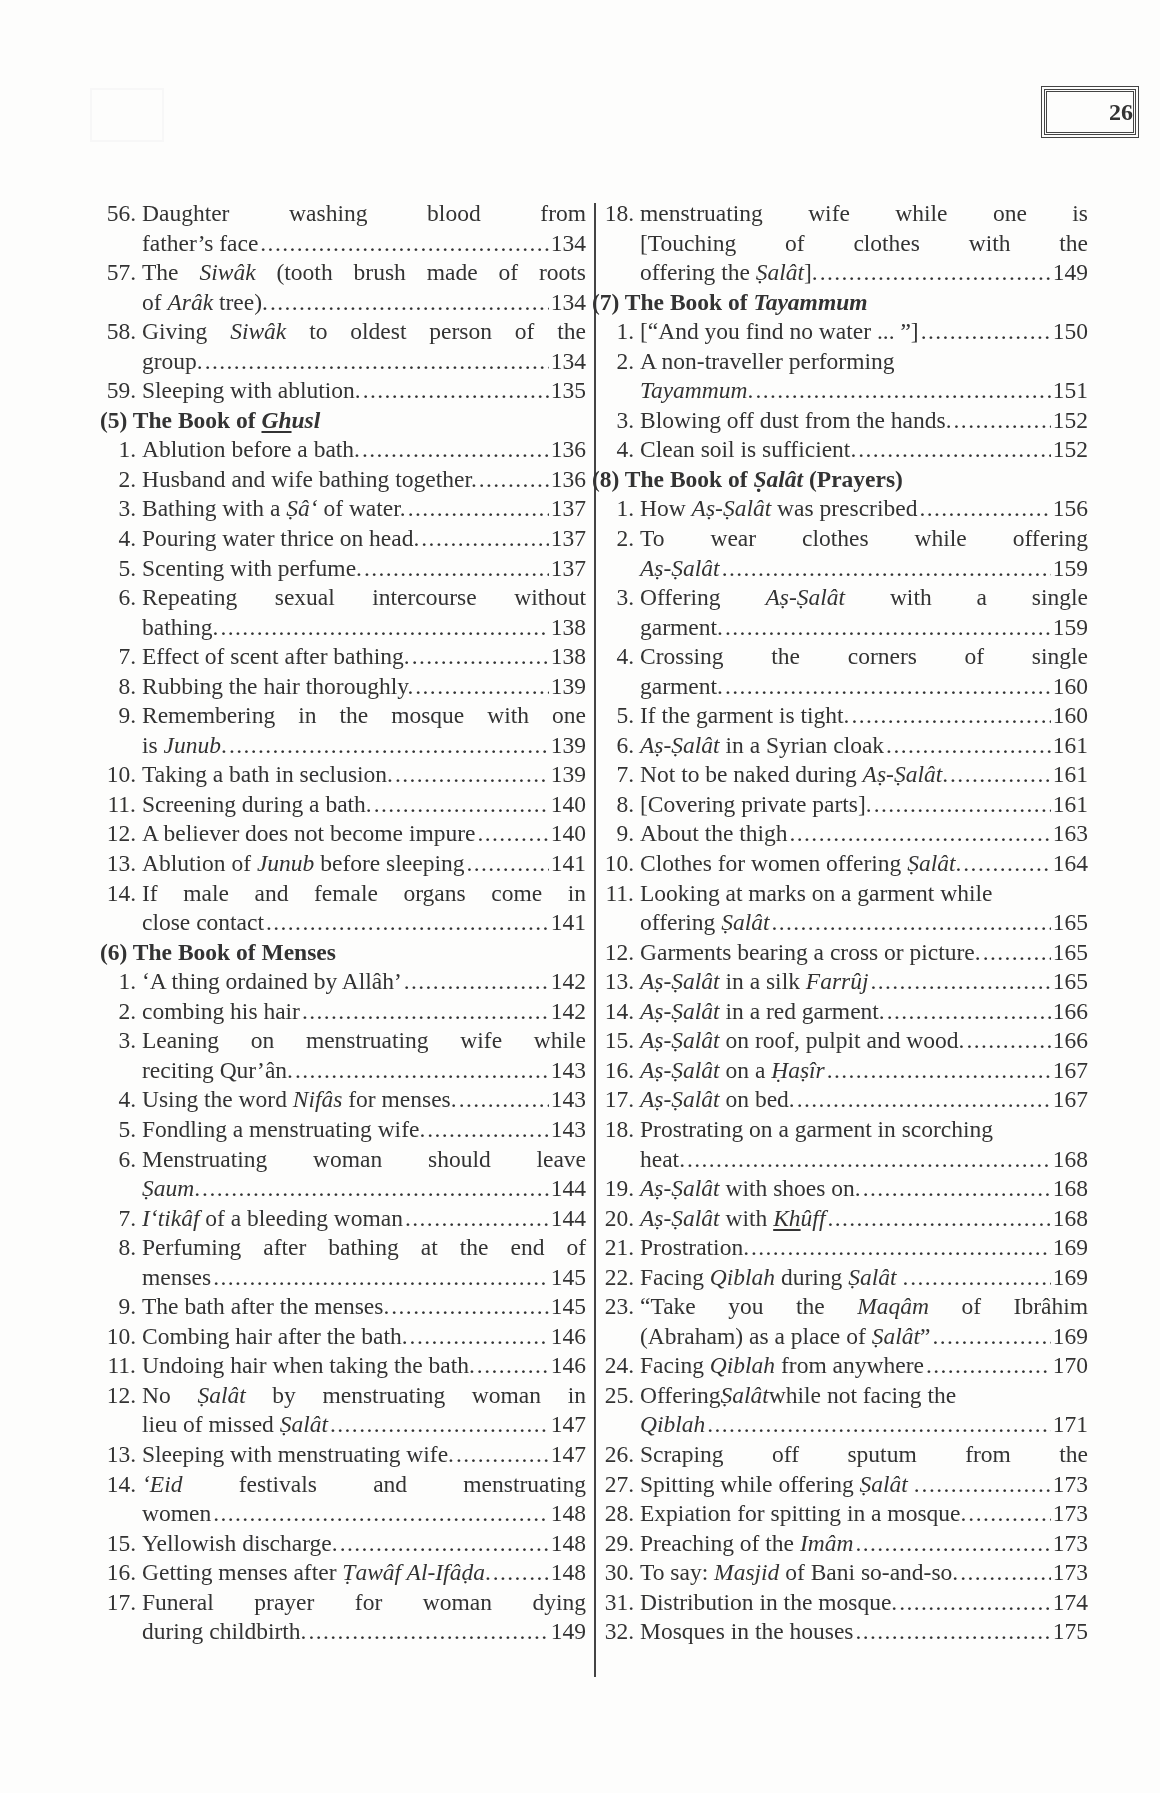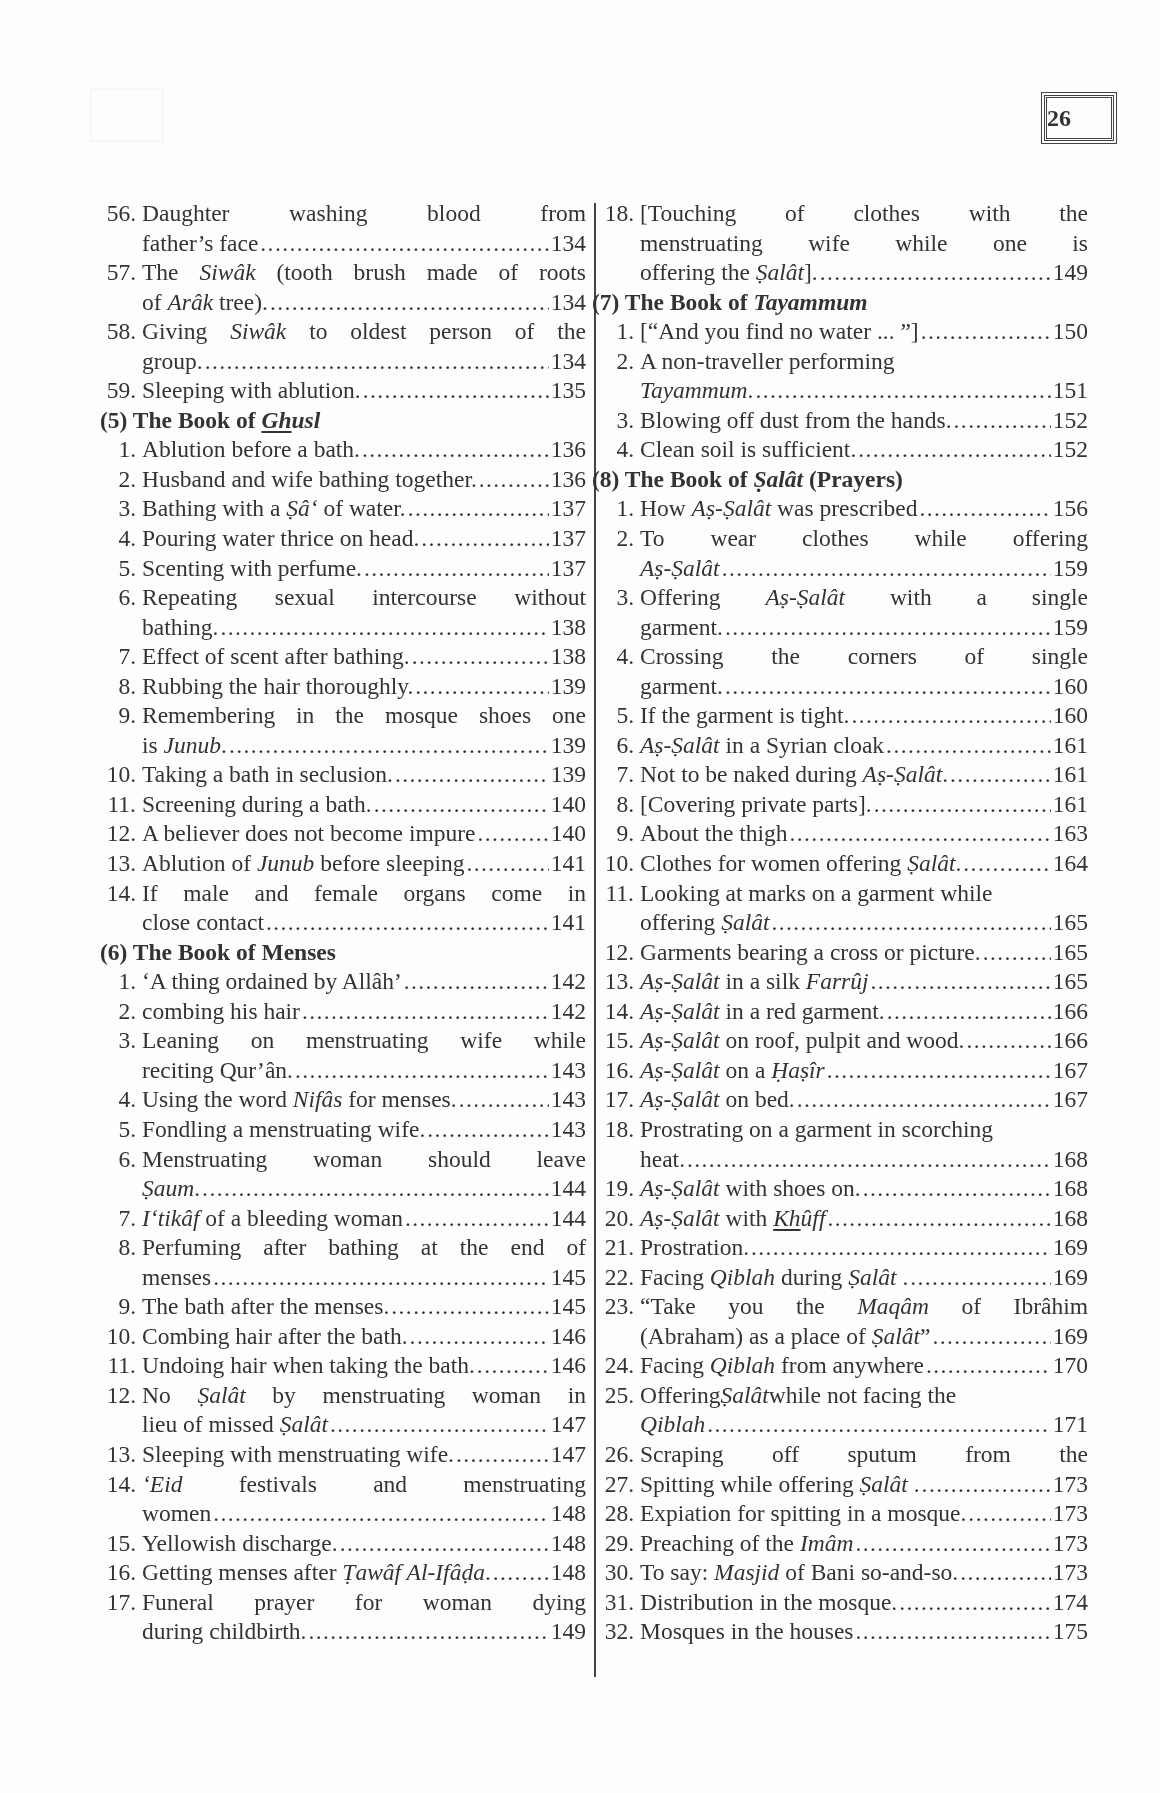--- a/index.html
+++ b/index.html
@@ -5,26 +5,26 @@
   html, body { margin: 0; padding: 0; }
   body {
     width: 1160px; height: 1793px;
     background: #fdfdfc;
     font-family: "Liberation Serif", "DejaVu Serif", serif;
     color: #333;
     position: relative;
     overflow: hidden;
   }
   .page-num-box {
-    position: absolute; left: 1044px; top: 95px;
-    width: 70px; height: 46px;
+    position: absolute; left: 1044px; top: 89px;
+    width: 92px; height: 46px;
     border: 3px double #444;
     outline: 1px solid #444; outline-offset: 2px;
     box-sizing: border-box;
-    display: flex; align-items: center; justify-content: flex-start;
+    display: flex; align-items: center; justify-content: flex-end;
     font-weight: bold; font-size: 24px; color: #333;
   }
   .ghost-box {
     position: absolute; left: 90px; top: 88px; width: 70px; height: 50px;
     border: 2px solid #f3f3f3; opacity: 0.6;
   }
   .col {
     position: absolute; top: 199px;
     font-size: 23.5px; line-height: 29.55px; margin-left: 8px;
   }
@@ -179,21 +179,21 @@
         <div class="line">
           <span class="txt">Rubbing the hair thoroughly.</span>
           <span class="dots"></span>
           <span class="pg">139</span>
         </div>
       </div>
     </div>
     <div class="entry">
       <div class="num">9.</div>
       <div class="body">
-        <div class="line just">Remembering in the mosque shoes one</div>
+        <div class="line just">Remembering in the mosque with one</div>
         <div class="line">
           <span class="txt">is <i>Junub</i>.</span>
           <span class="dots"></span>
           <span class="pg">139</span>
         </div>
       </div>
     </div>
     <div class="entry">
       <div class="num">10.</div>
       <div class="body">
@@ -421,22 +421,22 @@
           <span class="pg">149</span>
         </div>
       </div>
     </div>
   </div>
 <div class="divider"></div>
 <div class="col right">
     <div class="entry">
       <div class="num">18.</div>
       <div class="body">
+        <div class="line just">menstruating wife while one is</div>
         <div class="line just">[Touching of clothes with the</div>
-        <div class="line just">menstruating wife while one is</div>
         <div class="line">
           <span class="txt">offering the <i>Ṣalât</i>].</span>
           <span class="dots"></span>
           <span class="pg">149</span>
         </div>
       </div>
     </div>
     <div class="heading">(7) The Book of <i>Tayammum</i></div>
     <div class="entry">
       <div class="num">1.</div>

